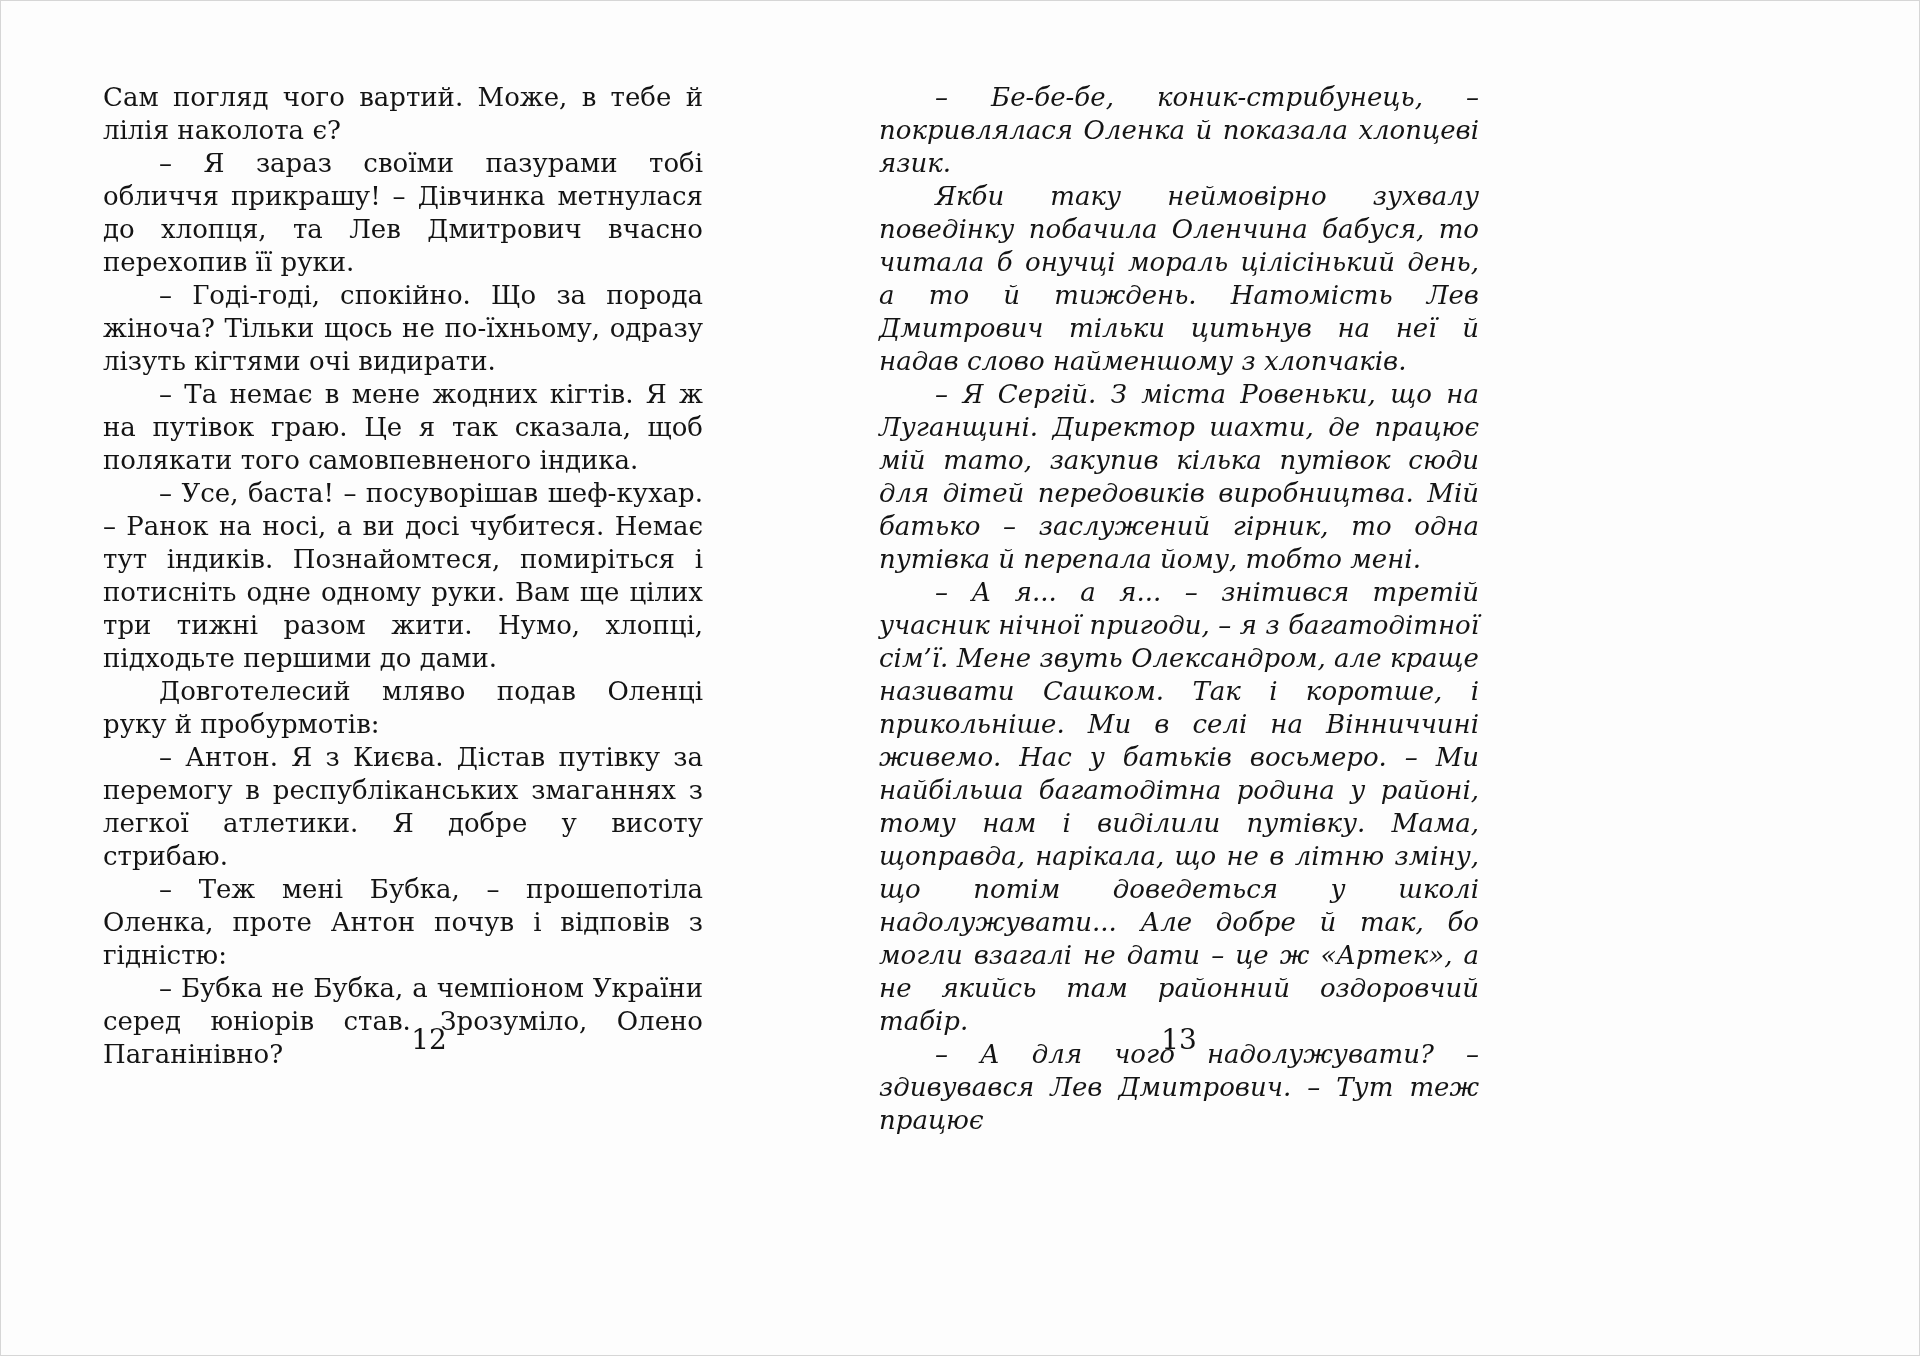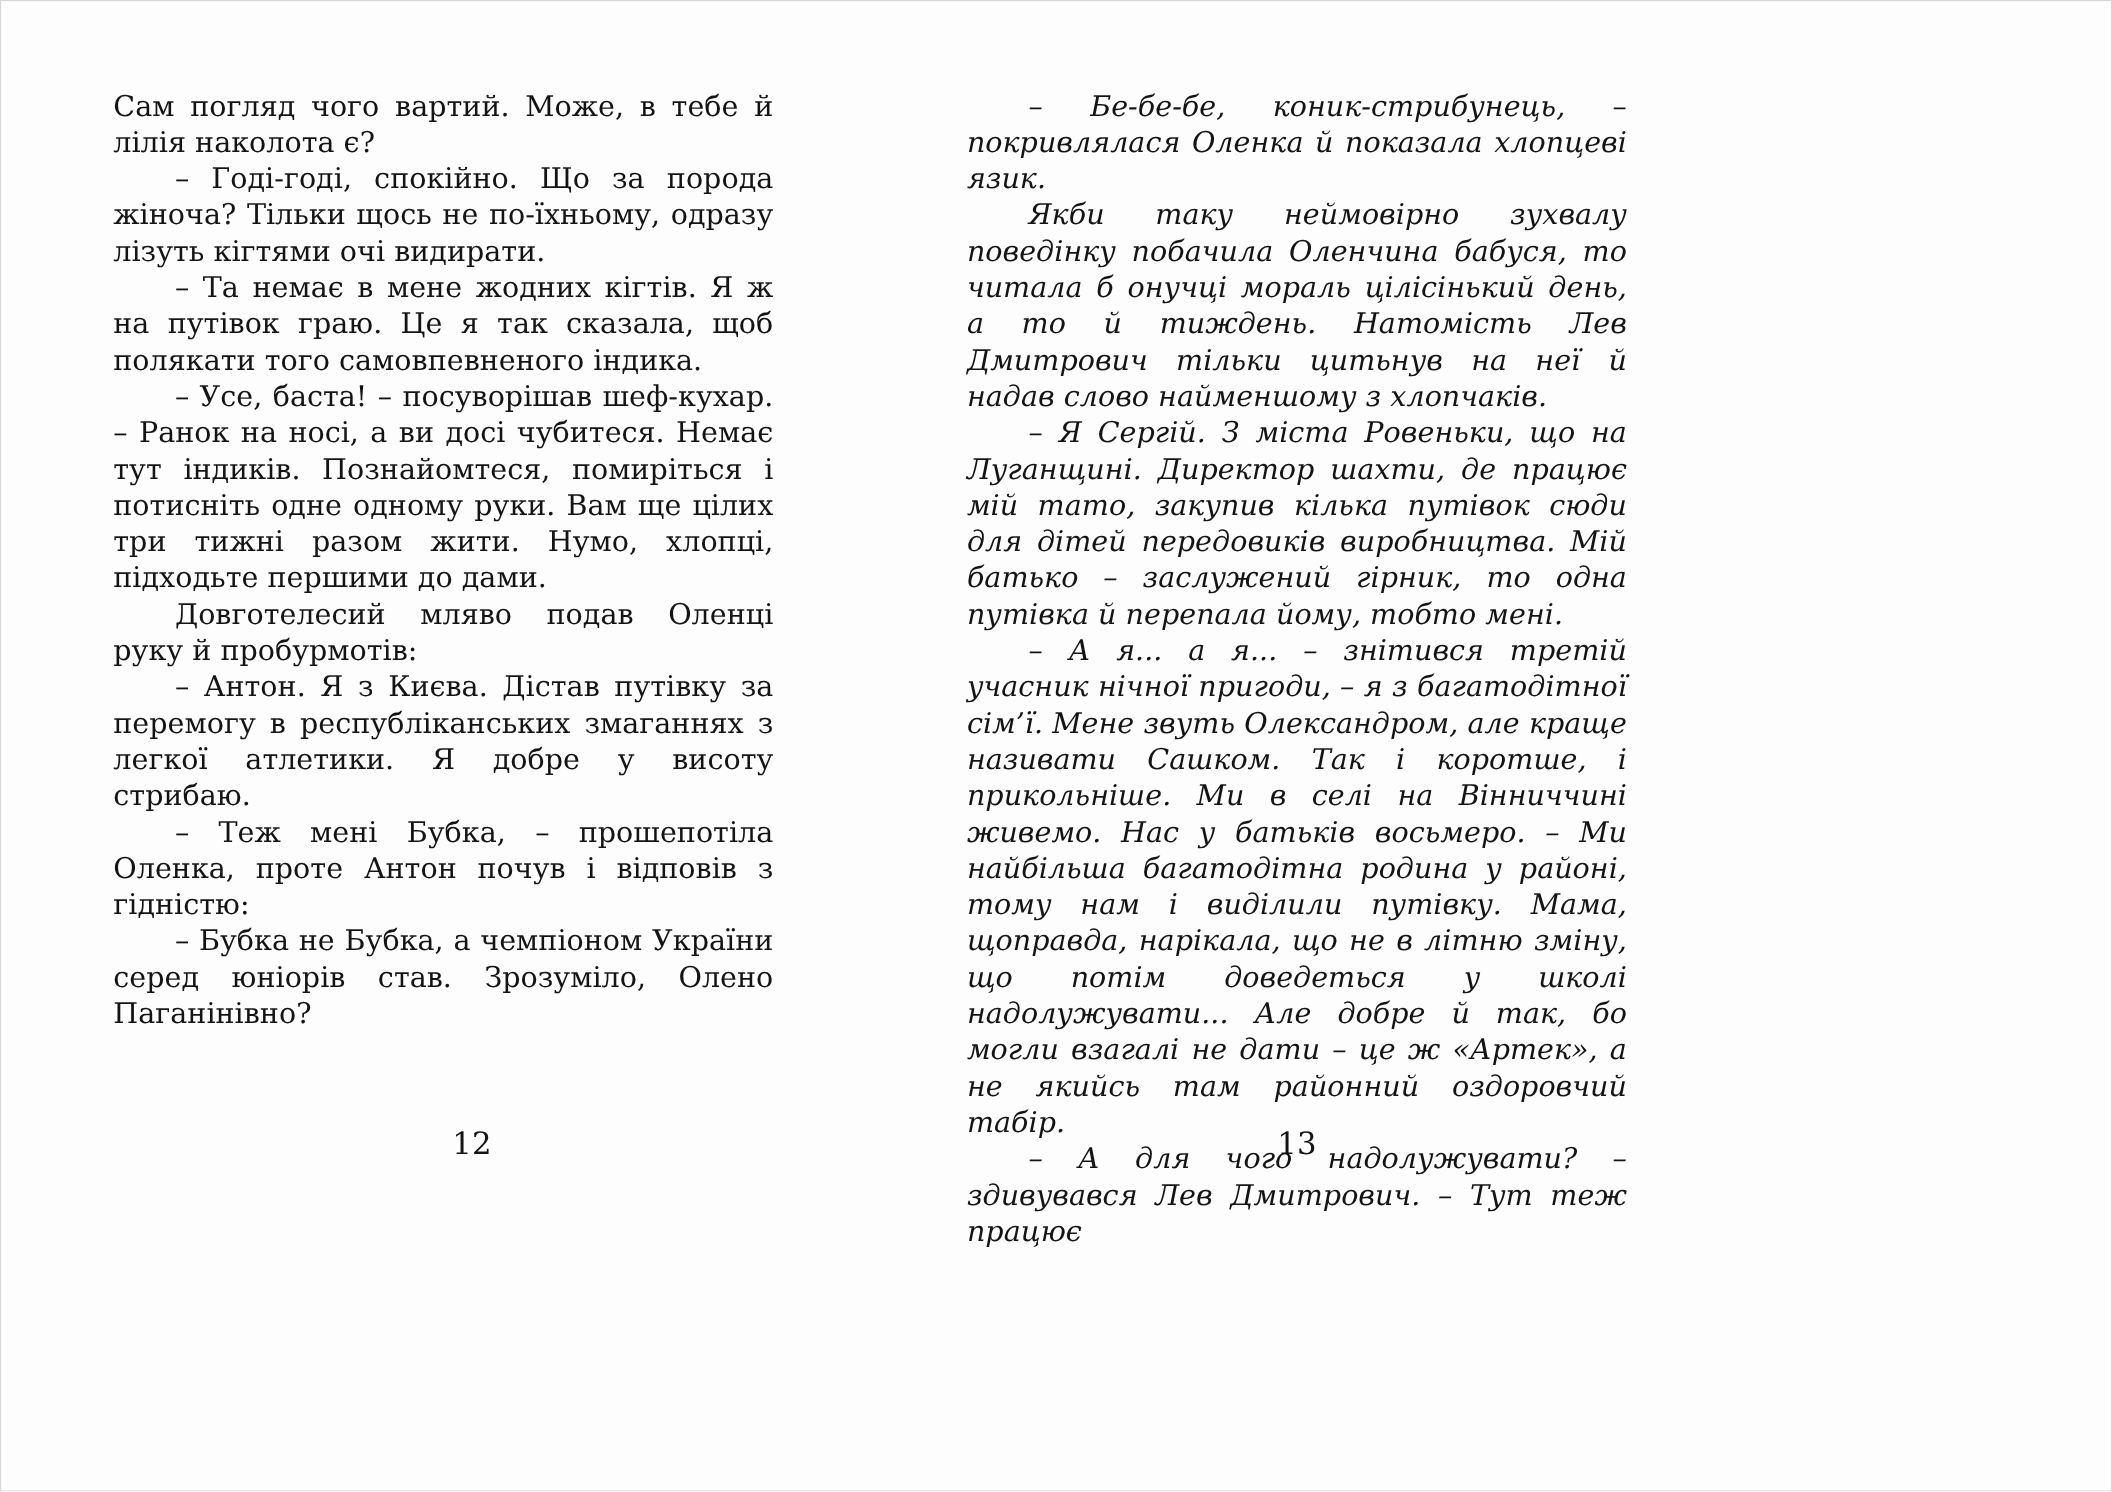--- a/index.html
+++ b/index.html
@@ -44,20 +44,21 @@
   .page-number.left  { left: 128px; text-align: center; }
   .page-number.right { left: 878px; }
 </style>
 </head>
 <body>
 
 <div class="spread">
 
   <div class="page-text left">
       <p class="para">Сам погляд чого вартий. Може, в тебе й лілія наколота є?</p>
+      <p class="para indent">– Я зараз своїми пазурами тобі обличчя прикрашу! – Дівчинка метнулася до хлопця, та Лев Дмитрович вчасно перехопив її руки.</p>
       <p class="para indent">– Годі-годі, спокійно. Що за порода жіноча? Тільки щось не по-їхньому, одразу лізуть кігтями очі видирати.</p>
       <p class="para indent">– Та немає в мене жодних кігтів. Я ж на путівок граю. Це я так сказала, щоб полякати того самовпевненого індика.</p>
       <p class="para indent">– Усе, баста! – посуворішав шеф-кухар. – Ранок на носі, а ви досі чубитеся. Немає тут індиків. Познайомтеся, помиріться і потисніть одне одному руки. Вам ще цілих три тижні разом жити. Нумо, хлопці, підходьте першими до дами.</p>
       <p class="para indent">Довготелесий мляво подав Оленці руку й пробурмотів:</p>
       <p class="para indent">– Антон. Я з Києва. Дістав путівку за перемогу в республіканських змаганнях з легкої атлетики. Я добре у висоту стрибаю.</p>
       <p class="para indent">– Теж мені Бубка, – прошепотіла Оленка, проте Антон почув і відповів з гідністю:</p>
       <p class="para indent">– Бубка не Бубка, а чемпіоном України серед юніорів став. Зрозуміло, Олено Паганінівно?</p>
     </div>
 
   <div class="page-text right">

